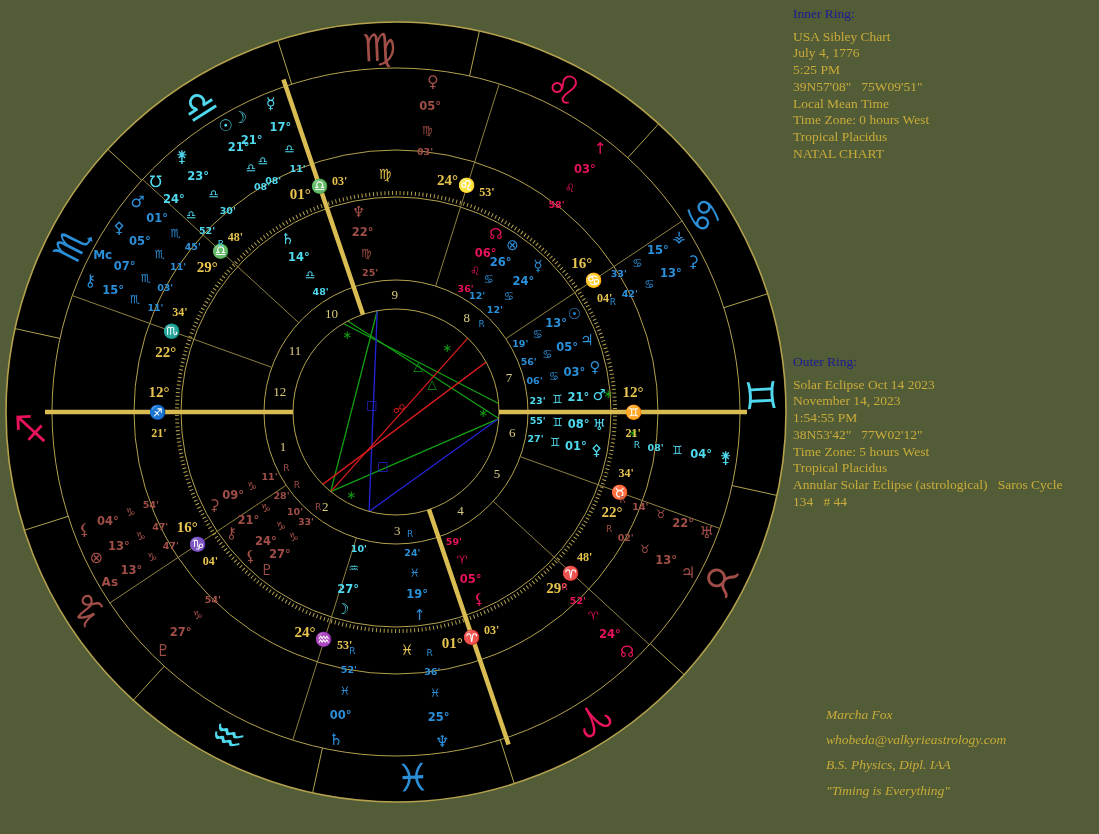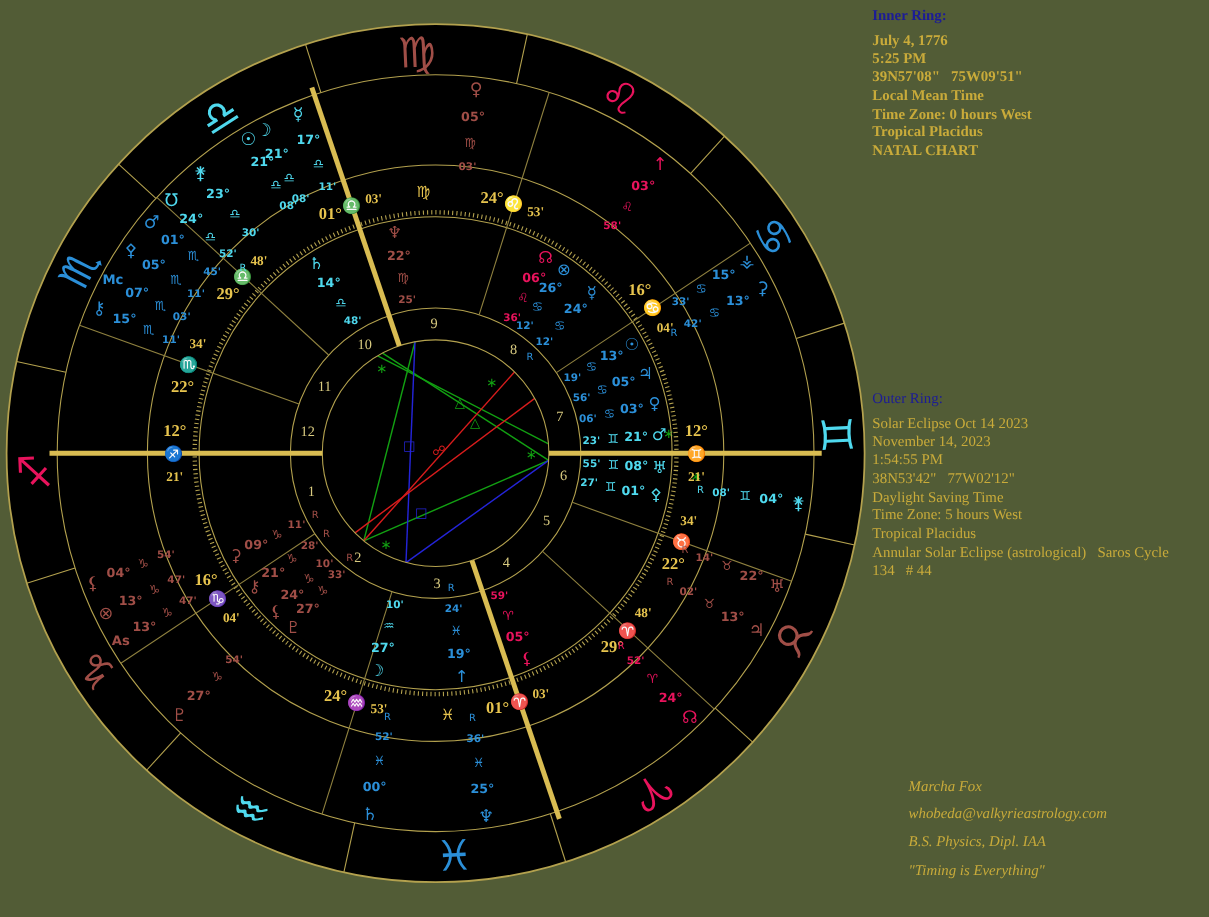--- a/index.html
+++ b/index.html
@@ -3,21 +3,21 @@
 <meta charset="utf-8">
 <style>
   html,body{margin:0;padding:0;}
   body{width:1099px;height:834px;position:relative;overflow:hidden;
        background:#525c36;font-family:"Liberation Serif",serif;}
   #stage{position:absolute;inset:0;width:1099px;height:834px;}
   svg{position:absolute;left:0;top:0;}
   .panel{position:absolute;color:#c9ab3a;font-size:13.5px;line-height:1.24;}
   .panel .p-title{color:#1c1c96;margin-bottom:6px;}
   .p-line{white-space:pre-wrap;}
-  #inner-info{left:793px;top:6px;width:302px;font-weight:bold;}
+  #inner-info{left:793px;top:6px;width:302px;}
   #outer-info{left:793px;top:354px;width:302px;}
   #credits{left:826px;top:702px;width:292px;text-align:left;font-style:italic;}
   #credits .p-line{line-height:25.2px;}
 </style>
 </head>
 <body>
 
 <div id="stage">
   <svg id="wheel" width="1099" height="834" viewBox="0 0 1099 834">
       <rect x="0" y="0" width="1099" height="834" fill="#525c36"></rect>
@@ -390,38 +390,38 @@
         <text x="479.1368762088068" y="598.2907936915873" fill="#e8135c" font-size="15" text-anchor="middle" dy=".35em" font-family="&quot;DejaVu Sans&quot;,sans-serif">⚸</text>
         <text x="470.5786683637826" y="579.1138002233356" fill="#e8135c" font-size="11.5" text-anchor="middle" dy=".35em" font-family="&quot;DejaVu Sans&quot;,sans-serif" font-weight="bold">05°</text>
         <text x="462.02046051875834" y="559.936806755084" fill="#e8135c" font-size="11.5" text-anchor="middle" dy=".35em" font-family="&quot;DejaVu Sans&quot;,sans-serif">♈</text>
         <text x="453.86978638064005" y="541.6730034519871" fill="#e8135c" font-size="9.5" text-anchor="middle" dy=".35em" font-family="&quot;DejaVu Sans&quot;,sans-serif" font-weight="bold">59'</text>
       </g>
     </svg>
 
   <div class="panel" id="inner-info">
     <div class="p-title">Inner Ring:</div>
     <div class="p-lines">
+        <div class="p-line">USA Sibley Chart</div>
         <div class="p-line">July 4, 1776</div>
         <div class="p-line">5:25 PM</div>
         <div class="p-line">39N57'08"   75W09'51"</div>
         <div class="p-line">Local Mean Time</div>
         <div class="p-line">Time Zone: 0 hours West</div>
         <div class="p-line">Tropical Placidus</div>
         <div class="p-line">NATAL CHART</div>
       </div>
   </div>
 
   <div class="panel" id="outer-info">
     <div class="p-title">Outer Ring:</div>
     <div class="p-lines">
         <div class="p-line">Solar Eclipse Oct 14 2023</div>
         <div class="p-line">November 14, 2023</div>
         <div class="p-line">1:54:55 PM</div>
         <div class="p-line">38N53'42"   77W02'12"</div>
-        <div class="p-line">Daylight Saving Time</div>
         <div class="p-line">Time Zone: 5 hours West</div>
         <div class="p-line">Tropical Placidus</div>
         <div class="p-line">Annular Solar Eclipse (astrological)   Saros Cycle</div>
         <div class="p-line">134   # 44</div>
       </div>
   </div>
 
   <div class="panel" id="credits">
     <div class="p-lines">
         <div class="p-line">Marcha Fox</div>

